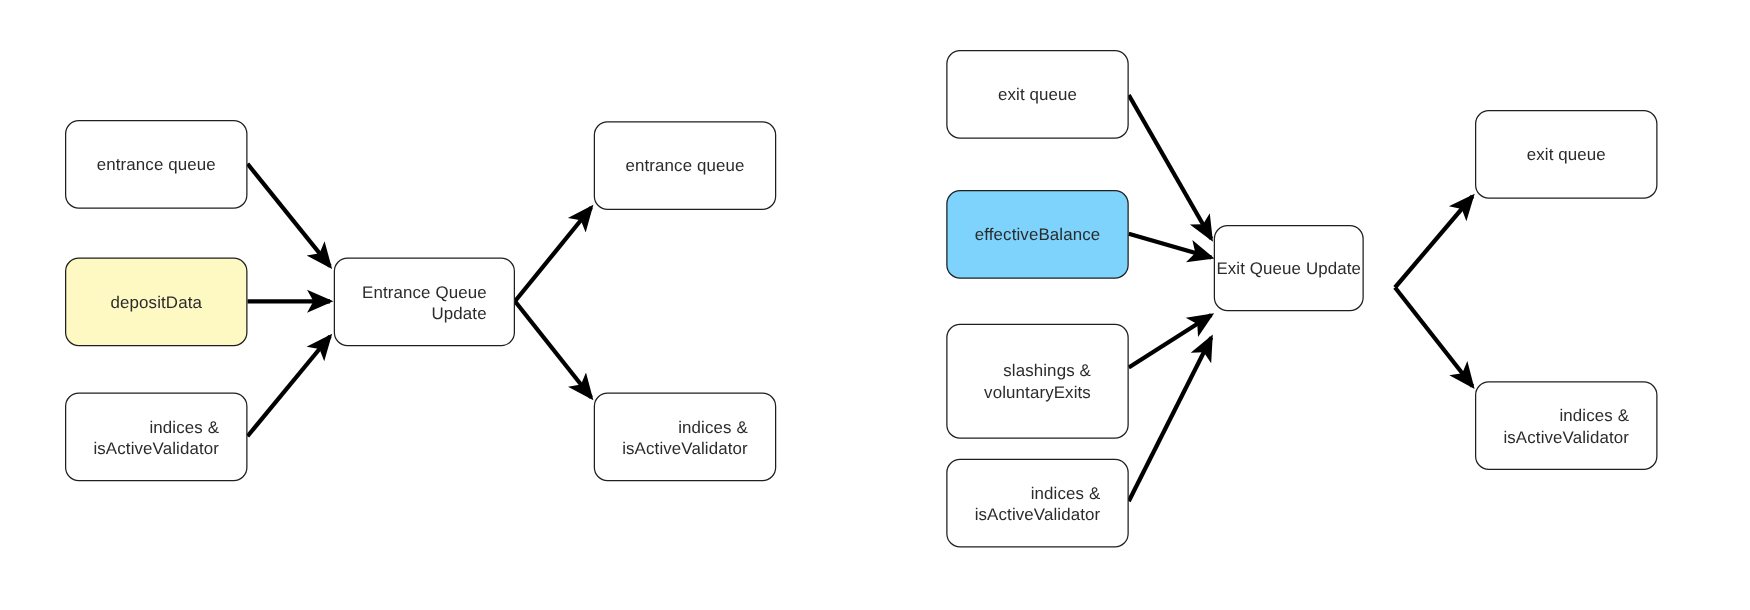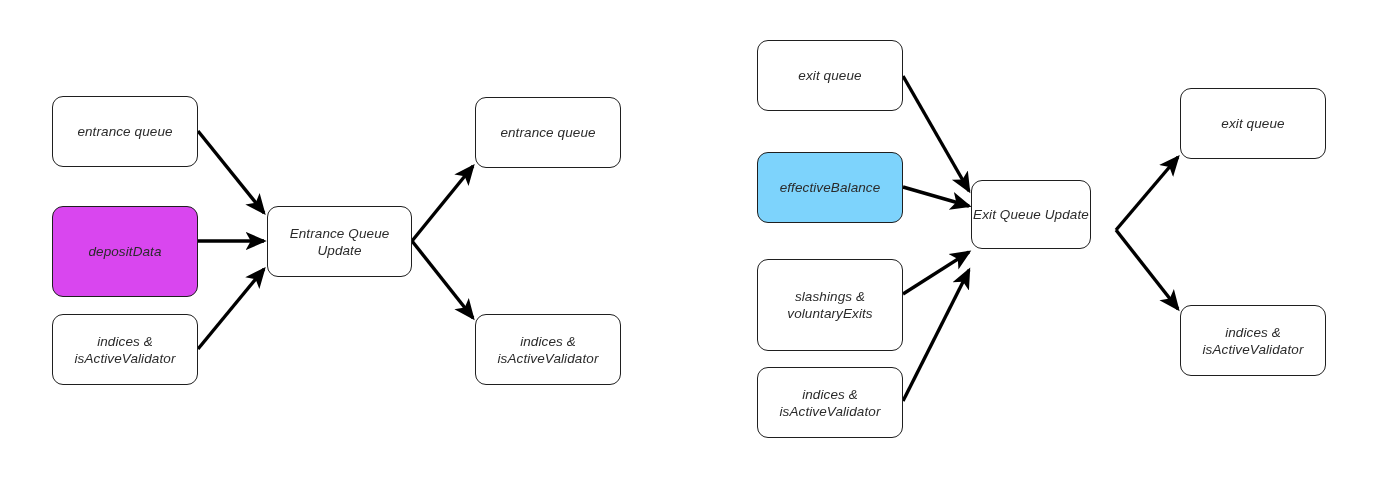--- a/index.html
+++ b/index.html
@@ -29,28 +29,27 @@
   }
   .node {
     position: absolute;
     box-sizing: border-box;
     border: 1.4px solid #1f1f1f;
     border-radius: 11px;
     background: #ffffff;
     display: flex;
     align-items: center;
     justify-content: center;
-    text-align: center;
+    text-align: right;
     color: #2b2b2b;
     font-size: 13.5px;
     line-height: 17px;
     letter-spacing: 0.1px;
     white-space: pre-line;
     z-index: 2;
-    font-style: italic;
   }
 </style>
 </head>
 <body>
 
 <div id="canvas">
   <svg class="edges" viewBox="0 0 1400 488">
     <defs>
       <marker id="arrowhead" markerWidth="7" markerHeight="7" refX="5.4" refY="3.1" orient="auto" markerUnits="strokeWidth">
         <path d="M 0 0.4 L 6.2 3.1 L 0 5.8 L 1.5 3.1 Z" fill="#000000"></path>
@@ -65,21 +64,21 @@
         <line x1="903" y1="76" x2="969" y2="191" stroke="#000000" stroke-width="3.4" marker-end="url(#arrowhead)"></line>
         <line x1="903" y1="187" x2="969" y2="206" stroke="#000000" stroke-width="3.4" marker-end="url(#arrowhead)"></line>
         <line x1="903" y1="294" x2="969" y2="252" stroke="#000000" stroke-width="3.4" marker-end="url(#arrowhead)"></line>
         <line x1="903" y1="401" x2="969" y2="270" stroke="#000000" stroke-width="3.4" marker-end="url(#arrowhead)"></line>
         <line x1="1116" y1="230" x2="1178" y2="157" stroke="#000000" stroke-width="3.4" marker-end="url(#arrowhead)"></line>
         <line x1="1116" y1="230" x2="1178" y2="309" stroke="#000000" stroke-width="3.4" marker-end="url(#arrowhead)"></line>
       </g>
   </svg>
   <div id="node-layer">
       <div class="node" style="left: 52px; top: 96px; width: 146px; height: 71px; border-color: rgb(31, 31, 31); background: rgb(255, 255, 255); color: rgb(43, 43, 43);"><span>entrance queue</span></div>
-      <div class="node" style="left: 52px; top: 206px; width: 146px; height: 91px; border-color: rgb(31, 31, 31); background: #d946ef; color: rgb(43, 43, 43);"><span>depositData</span></div>
+      <div class="node" style="left: 52px; top: 206px; width: 146px; height: 71px; border-color: rgb(31, 31, 31); background: #fef9c3; color: rgb(43, 43, 43);"><span>depositData</span></div>
       <div class="node" style="left: 52px; top: 314px; width: 146px; height: 71px; border-color: rgb(31, 31, 31); background: rgb(255, 255, 255); color: rgb(43, 43, 43);"><span>indices &amp;
 isActiveValidator</span></div>
       <div class="node" style="left: 267px; top: 206px; width: 145px; height: 71px; border-color: rgb(31, 31, 31); background: rgb(255, 255, 255); color: rgb(43, 43, 43);"><span>Entrance Queue
 Update</span></div>
       <div class="node" style="left: 475px; top: 97px; width: 146px; height: 71px; border-color: rgb(31, 31, 31); background: rgb(255, 255, 255); color: rgb(43, 43, 43);"><span>entrance queue</span></div>
       <div class="node" style="left: 475px; top: 314px; width: 146px; height: 71px; border-color: rgb(31, 31, 31); background: rgb(255, 255, 255); color: rgb(43, 43, 43);"><span>indices &amp;
 isActiveValidator</span></div>
       <div class="node" style="left: 757px; top: 40px; width: 146px; height: 71px; border-color: rgb(31, 31, 31); background: rgb(255, 255, 255); color: rgb(43, 43, 43);"><span>exit queue</span></div>
       <div class="node" style="left: 757px; top: 152px; width: 146px; height: 71px; border-color: rgb(31, 31, 31); background: #7dd3fc; color: rgb(43, 43, 43);"><span>effectiveBalance</span></div>
       <div class="node" style="left: 757px; top: 259px; width: 146px; height: 92px; border-color: rgb(31, 31, 31); background: rgb(255, 255, 255); color: rgb(43, 43, 43);"><span>slashings &amp;

